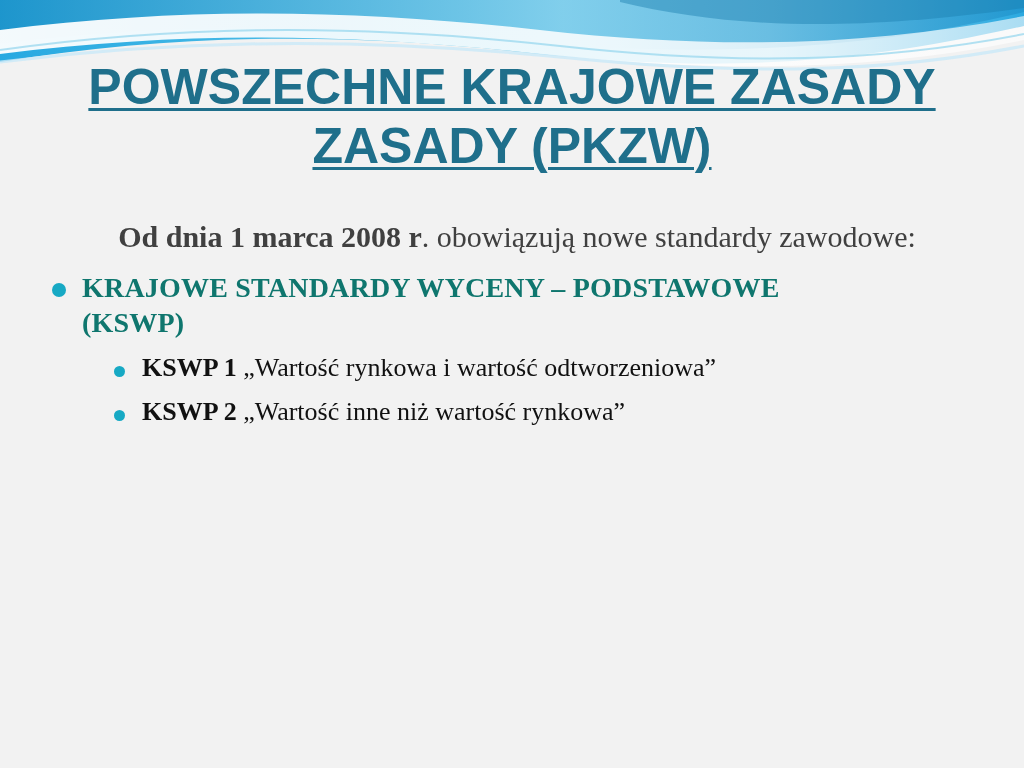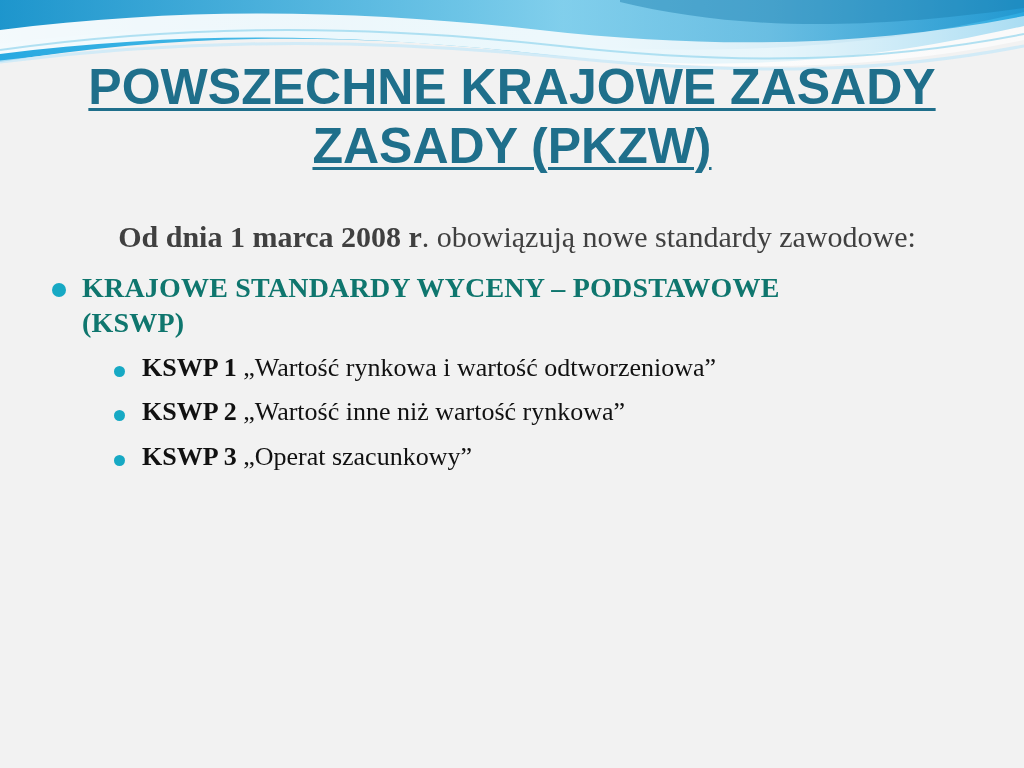--- a/index.html
+++ b/index.html
@@ -177,20 +177,16 @@
       <div class="lvl2">
         <span class="bullet"><span class="dot"></span></span>
         <span class="text"><b>KSWP 1</b><span> „Wartość rynkowa i wartość odtworzeniowa”</span></span>
       </div>
 
       <div class="lvl2">
         <span class="bullet"><span class="dot"></span></span>
         <span class="text"><b>KSWP 2</b><span> „Wartość inne niż wartość rynkowa”</span></span>
       </div>
 
-      <div class="lvl2">
-        <span class="bullet"><span class="dot"></span></span>
-        <span class="text"><b>KSWP 3</b><span> „Operat szacunkowy”</span></span>
-      </div>
 
     </div>
   </div>
 </div>
 
 </body></html>

